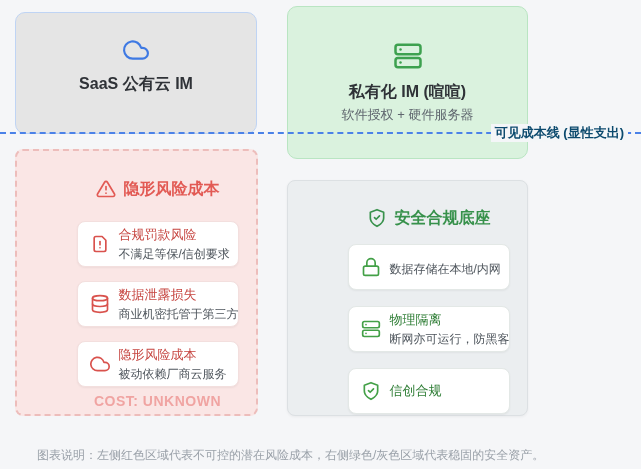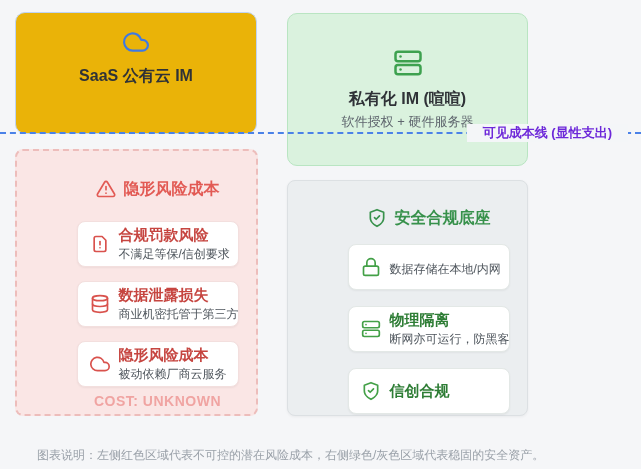--- a/index.html
+++ b/index.html
@@ -6,53 +6,53 @@
   body{
     width:641px;height:469px;position:relative;overflow:hidden;
     background:#f5f6f8;
     font-family:"Liberation Sans","DejaVu Sans",sans-serif;
     -webkit-font-smoothing:antialiased;
   }
   .stage{position:absolute;inset:0;}
 
   
   .topbox{position:absolute;box-sizing:border-box;border-radius:10px;text-align:center;}
-  .topbox.blue{left:15px;top:12px;width:242px;height:122px;background:#eab308;border:1px solid #bfd4f4;padding-top:16px;}
-  .topbox.green{left:287px;top:13px;width:241px;height:153px;background:#daf2de;border:1px solid #b9e5c2;padding-top:34px;}
+  .topbox.blue{left:15px;top:12px;width:242px;height:122px;background:#e5e5e5;border:1px solid #bfd4f4;padding-top:24px;}
+  .topbox.green{left:287px;top:6px;width:241px;height:153px;background:#daf2de;border:1px solid #b9e5c2;padding-top:34px;}
   .topbox .bigicon{display:block;margin:0 auto;}
   .topbox .title{margin-top:11px;font-size:16px;font-weight:bold;color:#2f3237;line-height:20px;}
   .topbox .subtitle{margin-top:4px;font-size:13px;color:#5f666e;line-height:17px;}
   .blue-ic{color:#3e79e3;}
   .green-ic{color:#3da14f;}
 
   
   .cost-line{position:absolute;left:0;top:132px;width:641px;height:0;border-top:2px dashed #4b82e8;z-index:6;}
-  .cost-label{position:absolute;top:124px;right:13px;z-index:7;background:#f4f6f8;padding:0 16px;
-    font-size:13px;font-weight:bold;color:#6d28d9;line-height:18px;white-space:nowrap;}
+  .cost-label{position:absolute;top:124px;right:13px;z-index:7;background:#f4f6f8;padding:0 4px;
+    font-size:13px;font-weight:bold;color:#0c4a6e;line-height:18px;white-space:nowrap;}
 
   
   .panel{position:absolute;box-sizing:border-box;border-radius:8px;padding-left:42px;}
   .panel.risk{left:15px;top:149px;width:243px;height:267px;background:#fae6e5;border:2px dashed #edbdbb;}
   .panel.sec{left:287px;top:180px;width:241px;height:236px;background:#ebeef0;border:1px solid #dce0e3;box-shadow:0 1px 3px rgba(0,0,0,.05);}
   .panel-heading{display:flex;justify-content:center;align-items:center;gap:8px;font-size:16px;font-weight:bold;line-height:20px;}
   .risk .panel-heading{margin-top:28px;color:#e25a54;}
   .sec .panel-heading{margin-top:27px;color:#37914b;justify-content:center;}
 
   .cards{display:flex;flex-direction:column;align-items:center;}
   .risk .cards{margin-top:22px;gap:14px;}
   .sec .cards{margin-top:16px;gap:16px;}
   .card{width:162px;height:46px;background:#ffffff;border-radius:8px;box-sizing:border-box;
     display:flex;align-items:center;gap:9px;padding-left:12px;box-shadow:0 1px 2px rgba(0,0,0,.05);}
   .risk .card{border:1px solid #f3dfde;}
   .sec .card{border:1px solid #e3e8e6;}
   .card svg{flex:none;}
   .red-ic{color:#d9524d;}
   .sec-ic{color:#43a047;}
   .card-text{text-align:left;}
-  .card-title{font-size:15px;font-weight:bold;line-height:16px;white-space:nowrap;}
+  .card-title{font-size:13px;font-weight:normal;line-height:16px;white-space:nowrap;}
   .risk .card-title{color:#c64540;}
   .sec .card-title{color:#2e7d35;}
   .card-sub{font-size:12px;color:#4e555c;line-height:16px;margin-top:3px;white-space:nowrap;}
 
   .cost-footer{margin-top:6px;text-align:center;font-size:14px;font-weight:bold;color:#f0a4a2;letter-spacing:.5px;}
 
   .caption{position:absolute;left:37px;top:447px;font-size:12px;color:#9aa1a9;white-space:nowrap;}
 </style>
 </head>
 <body>

